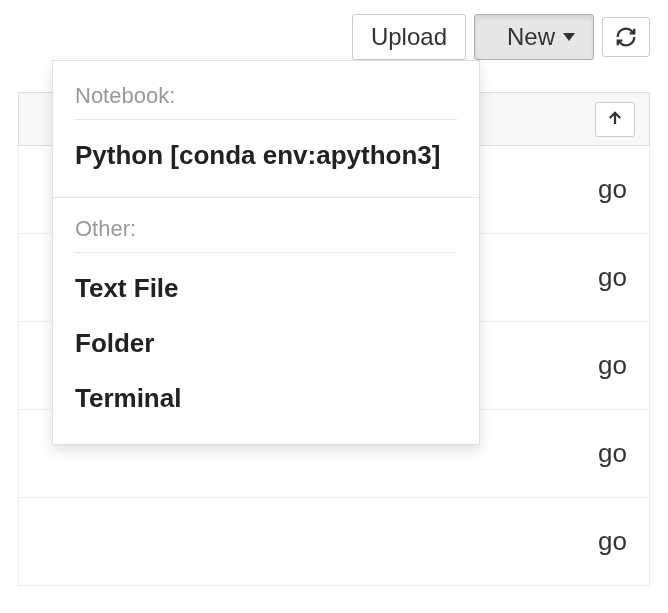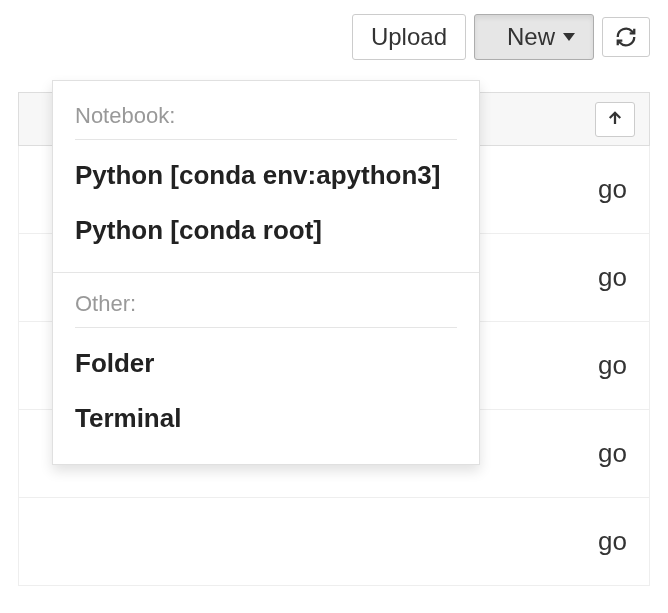--- a/index.html
+++ b/index.html
@@ -98,21 +98,20 @@
     .dropdown {
       position: absolute;
       top: 60px;
       left: 52px;
       width: 428px;
       background: #fff;
       border: 1px solid rgba(0,0,0,0.12);
       box-shadow: 0 6px 12px rgba(0,0,0,0.12);
       padding: 10px 0 18px 0;
       z-index: 10;
-      margin-top: 20px;
     }
     .dropdown-section-header {
       color: #999;
       font-size: 22px;
       padding: 12px 22px 4px 22px;
     }
     .dropdown-divider-short {
       border: none;
       border-top: 1px solid #e5e5e5;
       margin: 6px 22px 8px 22px;
@@ -173,19 +172,19 @@
       <path d="M21 12a9 9 0 0 1-15.5 6.3L3 16"></path>
       <path d="M3 21v-5h5"></path>
     </svg>
   </button>
 </div>
 
 <div class="dropdown">
   <div class="dropdown-section-header">Notebook:</div>
   <hr class="dropdown-divider-short">
   <div class="dropdown-item">Python [conda env:apython3]</div>
-  <div class="dropdown-item">Python [conda root]</div>
   <hr class="dropdown-divider-full">
   <div class="dropdown-section-header">Other:</div>
   <hr class="dropdown-divider-short">
+  <div class="dropdown-item">Text File</div>
   <div class="dropdown-item">Folder</div>
   <div class="dropdown-item">Terminal</div>
 </div>
 
 </body></html>

